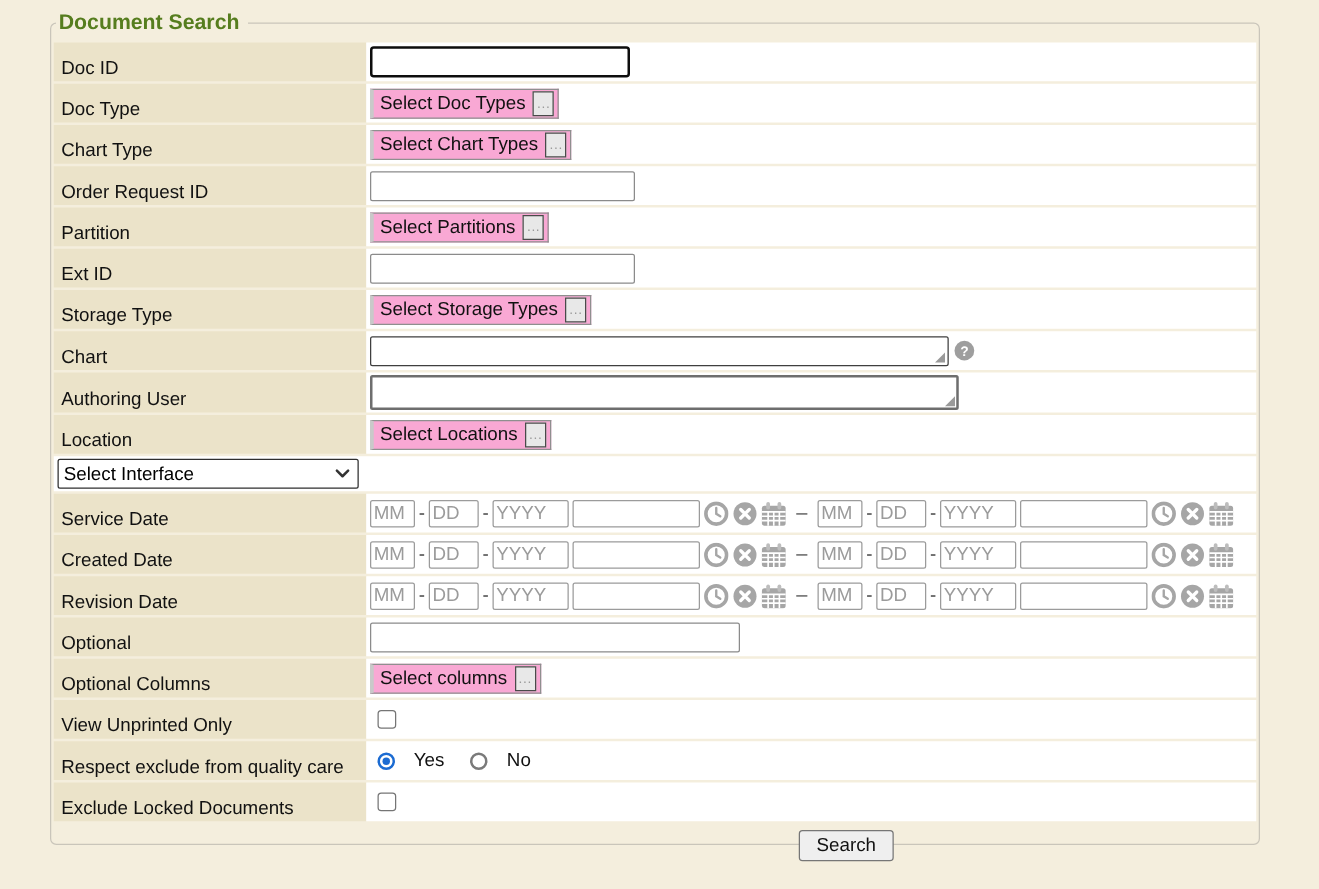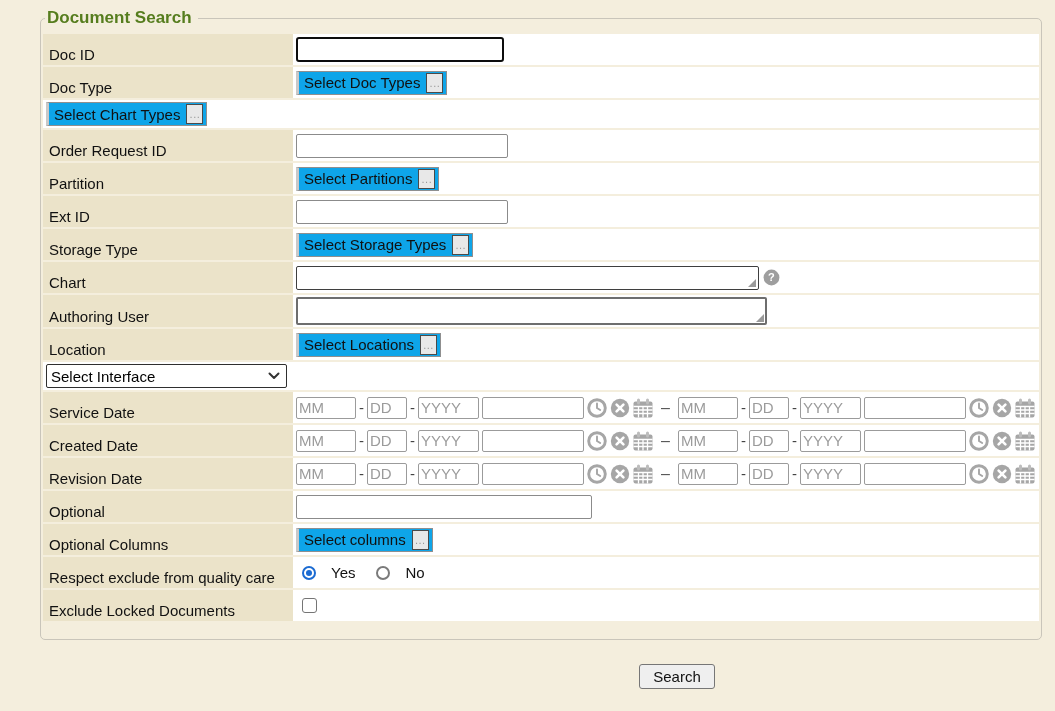--- a/index.html
+++ b/index.html
@@ -37,21 +37,21 @@
   input.txt {
     height:24px; border:1px solid #8b8b8b; border-radius:2px;
     font:inherit; padding:0 3px; background:#fff;
   }
   input.txt.focused { border:2px solid #0d0d0d; border-radius:3px; height:25px; width:208px; }
   .w212 { width:212px; }
   .w296 { width:296px; }
 
   .picker {
     display:inline-flex; align-items:center; gap:6px;
-    background:#0ea5e9; height:24px;
+    background:#f9a8d4; height:24px;
     border:1px solid #8f8f8f; border-left:3px solid #c9c9c9;
     padding:0 3px 0 5px;
   }
   .ellipsis-btn {
     width:17px; height:20px; display:inline-flex; align-items:flex-end; justify-content:center;
     background:#e8e8e8; border:1px solid #4a4a4a; color:#9a9a9a;
     font-size:11px; line-height:11px; letter-spacing:0.5px; padding:0 0 3px 0; cursor:pointer;
   }
 
   .ta-wrap { position:relative; display:inline-flex; }
@@ -75,21 +75,21 @@
   }
   .chevron { position:absolute; right:7px; top:8px; pointer-events:none; }
   .chevron svg { width:12px; height:8px; display:block; }
 
   .dgroup { display:inline-flex; align-items:center; gap:3px; }
   input.dt {
     height:22px; border:1px solid #9b9b9b; border-radius:2px;
     font:inherit; padding:0 2px; color:#222; background:#fff;
   }
   input.dt::placeholder { color:#9b9b9b; opacity:1; }
-  .dt.mm { width:60px; } .dt.dd { width:40px; } .dt.yyyy { width:61px; } .dt.time { width:102px; }
+  .dt.mm { width:36px; } .dt.dd { width:40px; } .dt.yyyy { width:61px; } .dt.time { width:102px; }
   .dsep { color:#444; }
   .icbtn { width:20px; height:20px; display:inline-flex; cursor:pointer; }
   .icbtn svg { width:20px; height:20px; display:block; }
   .range-sep { margin:0 8px; color:#555; font-size:16px; }
 
   .cb {
     width:15px; height:15px; margin-left:6px;
     border:1.5px solid #757575; border-radius:3px; background:#fff;
     display:inline-block; cursor:pointer;
   }
@@ -151,20 +151,21 @@
       <div class="lbl">Doc Type</div>
       <div class="val">
         <span class="picker">
           <span>Select Doc Types</span>
           <button class="ellipsis-btn">...</button>
         </span>
       </div>
     </div>
 
     <div class="frow">
+      <div class="lbl">Chart Type</div>
       <div class="val">
         <span class="picker">
           <span>Select Chart Types</span>
           <button class="ellipsis-btn">...</button>
         </span>
       </div>
     </div>
 
     <div class="frow">
       <div class="lbl">Order Request ID</div>
@@ -420,20 +421,26 @@
     <div class="frow">
       <div class="lbl">Optional Columns</div>
       <div class="val">
         <span class="picker">
           <span>Select columns</span>
           <button class="ellipsis-btn">...</button>
         </span>
       </div>
     </div>
 
+    <div class="frow">
+      <div class="lbl">View Unprinted Only</div>
+      <div class="val">
+        <span class="cb"></span>
+      </div>
+    </div>
 
     <div class="frow">
       <div class="lbl">Respect exclude from quality care</div>
       <div class="val">
         <span class="radio-group">
           <span class="radio on"></span>
           <span class="rlabel">Yes</span>
           <span class="radio off"></span>
           <span class="rlabel">No</span>
         </span>

